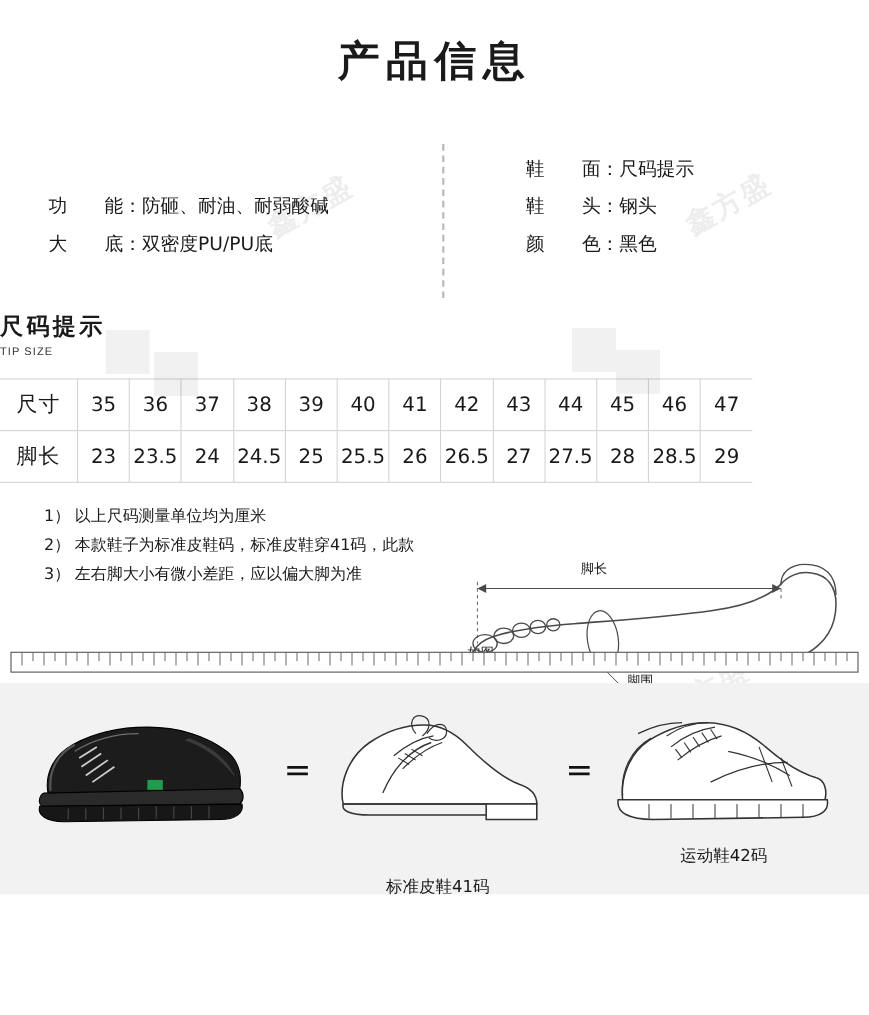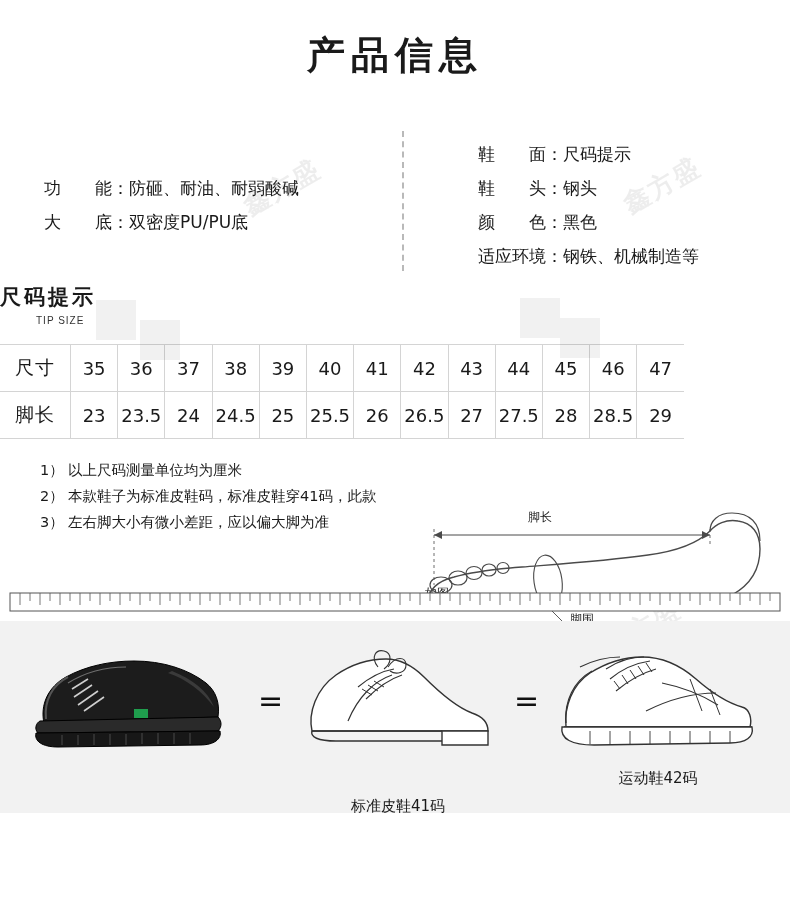--- a/index.html
+++ b/index.html
@@ -83,21 +83,20 @@
     font-size: 21px;
     font-weight: bold;
     letter-spacing: 3px;
     font-family: "DejaVu Sans", "Liberation Sans", sans-serif;
   }
   .tip-en {
     font-size: 10px;
     letter-spacing: 1px;
     margin-top: 4px;
     color: #333;
-    padding-left: 36px;
   }
 
   
   table.size-table {
     margin-top: 18px;
     width: 684px;
     border-collapse: collapse;
     table-layout: fixed;
   }
   table.size-table td {
@@ -233,23 +232,20 @@
 
     <div class="spec-col spec-right">
       <div class="spec-row">
         <span class="lbl-4">鞋　　面</span><span>：</span><span>尺码提示</span>
       </div>
       <div class="spec-row">
         <span class="lbl-4">鞋　　头</span><span>：</span><span>钢头</span>
       </div>
       <div class="spec-row">
         <span class="lbl-4">颜　　色</span><span>：</span><span>黑色</span>
-      </div>
-      <div class="spec-row">
-        <span class="lbl-4">适应环境</span><span>：</span><span>钢铁、机械制造等</span>
       </div>
     </div>
   </div>
 
   <div class="tip-head">
     <div class="tip-cn">尺码提示</div>
     <div class="tip-en">TIP SIZE</div>
   </div>
 
   <table class="size-table">

